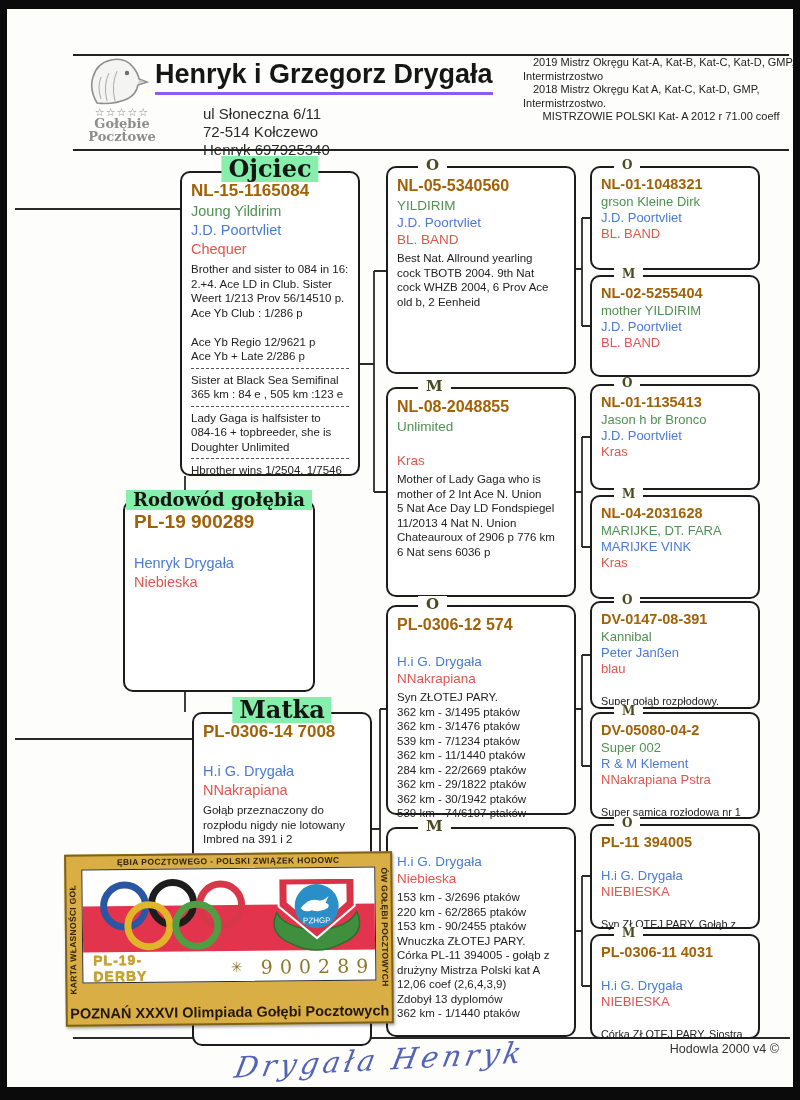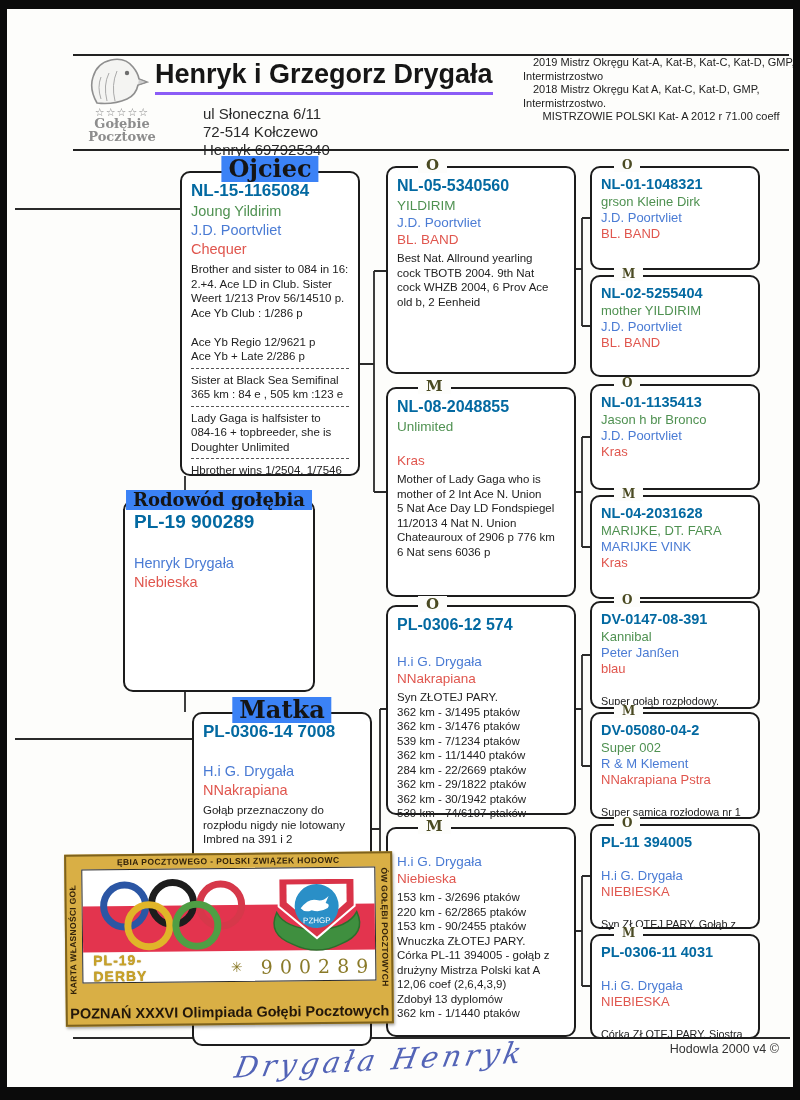--- a/index.html
+++ b/index.html
@@ -21,30 +21,30 @@
     border-bottom:3px solid #8b5cf6; padding-bottom:2px; white-space:nowrap; color:#161616;
   }
   .address{position:absolute; left:196px; top:96px; font-size:15px; line-height:18px; color:#2a2a2a;}
   .achievements{position:absolute; left:516px; top:47px; width:276px; font-size:11px; line-height:13.5px; color:#222;}
   .achievements .a1,.achievements .a2{text-indent:10px;}
   .achievements .a3{text-align:center;}
   
   .box{position:absolute; border:2px solid #1c1c1c; border-radius:10px; background:#fff; box-sizing:border-box; padding:7px 9px 4px 9px;}
   .box-title{
     position:absolute; top:-17px; left:50%; transform:translateX(-50%);
-    background:#3b82f6; padding:0 7px; font-family:"DejaVu Serif", serif;
+    background:#86efac; padding:0 7px; font-family:"DejaVu Serif", serif;
     font-weight:bold; font-size:24px; line-height:26px; white-space:nowrap; color:#151515;
   }
   .box-title.small{font-size:18px; line-height:20px; top:-12px;}
   .om{
     position:absolute; top:-11px; background:#fdfdfb; padding:0 8px;
     font-family:"DejaVu Serif", serif; font-weight:bold; font-size:15px; line-height:16px; color:#4a4a22;
   }
   .om.sm{font-size:12px; line-height:13px; top:-9px;}
-  .ring{font-weight:bold; color:#0369a1; font-size:17px; line-height:22px; white-space:nowrap;}
+  .ring{font-weight:bold; color:#a16207; font-size:17px; line-height:22px; white-space:nowrap;}
   .ring.md{font-size:16px;}
   .ring.sm{font-size:14.5px; line-height:19px;}
   .pline{font-size:14.5px; line-height:19px; min-height:19px; white-space:nowrap;}
   .pline.md{font-size:13.5px; line-height:17px; min-height:17px;}
   .pline.sm{font-size:13px; line-height:16px; min-height:16px;}
   .nm{color:#4f9151;} .br{color:#4a7bd4;} .cl{color:#e0564e;}
   .notes{font-size:11.5px; line-height:14.5px; color:#222; white-space:pre-line; margin-top:3px;}
   .notes.sm{font-size:10.8px; line-height:12.5px; margin-top:18px;}
   .nsec{border-top:1px dashed #555; margin-top:4px; padding-top:4px;}
   

